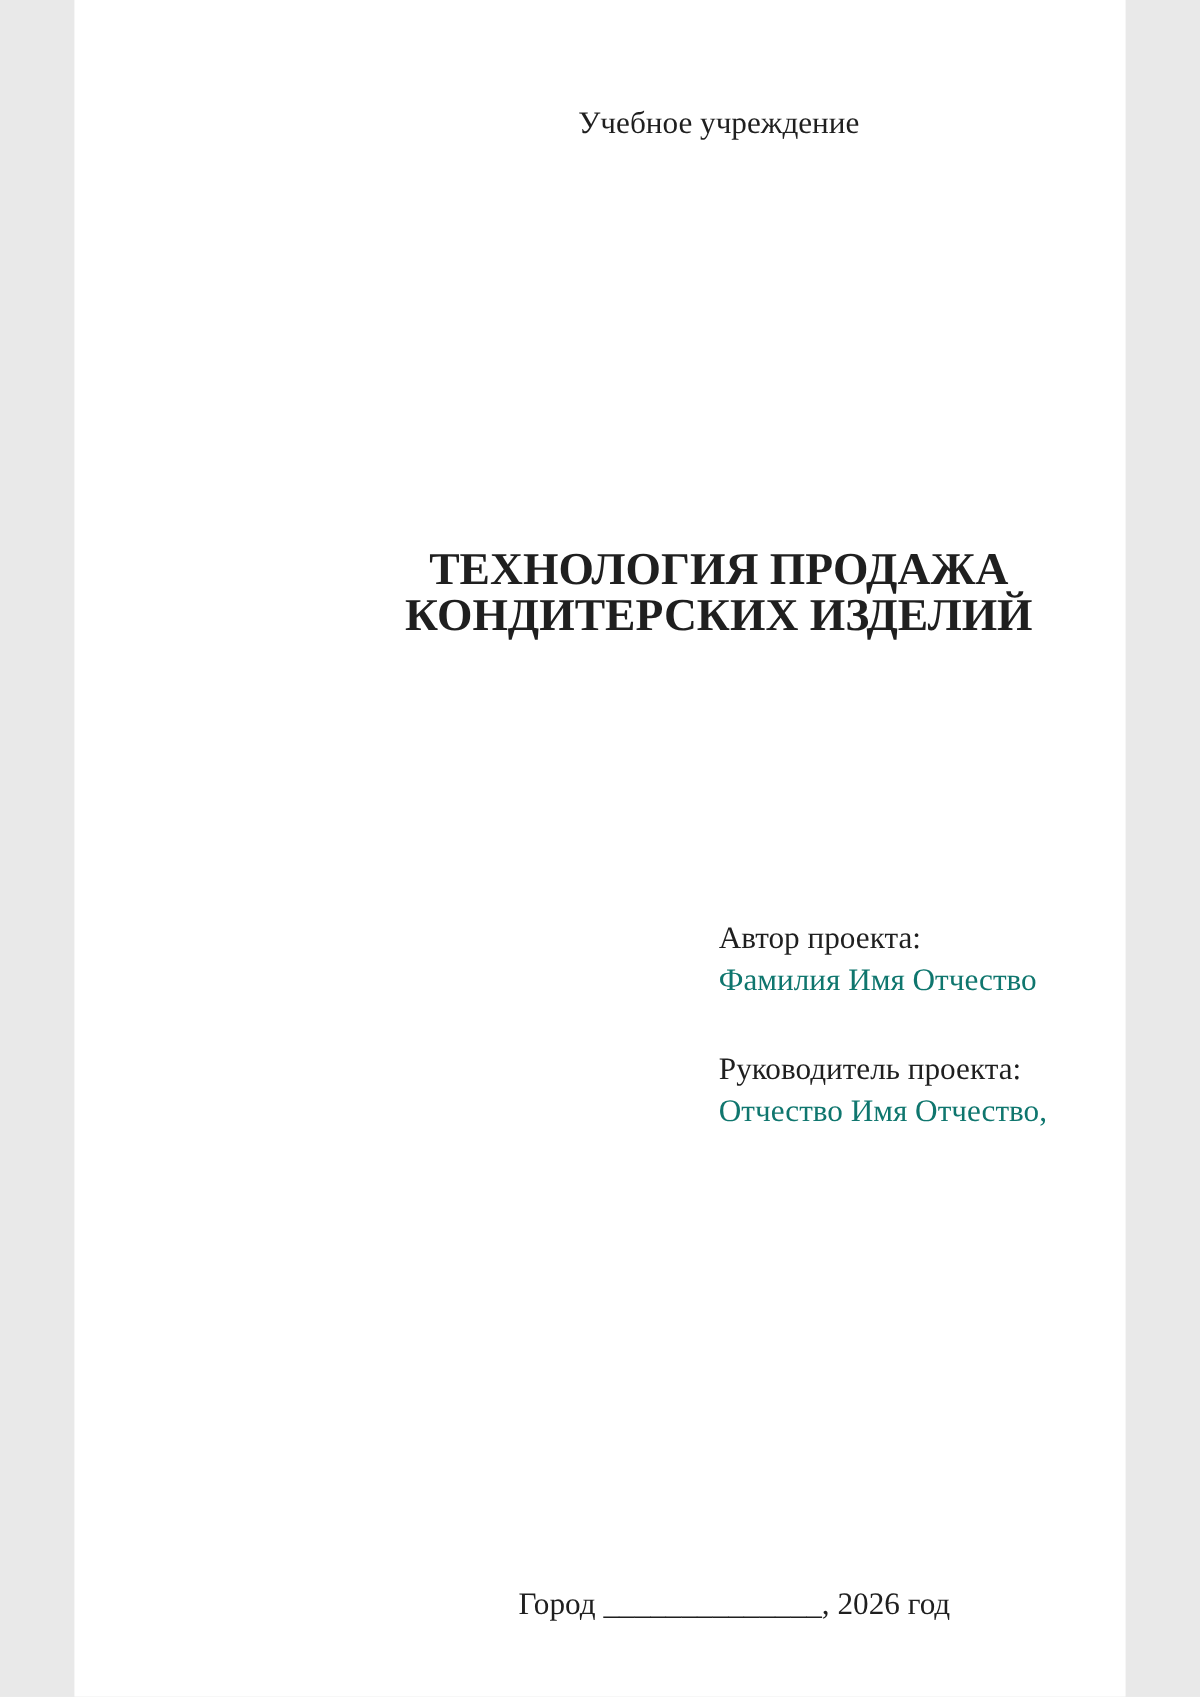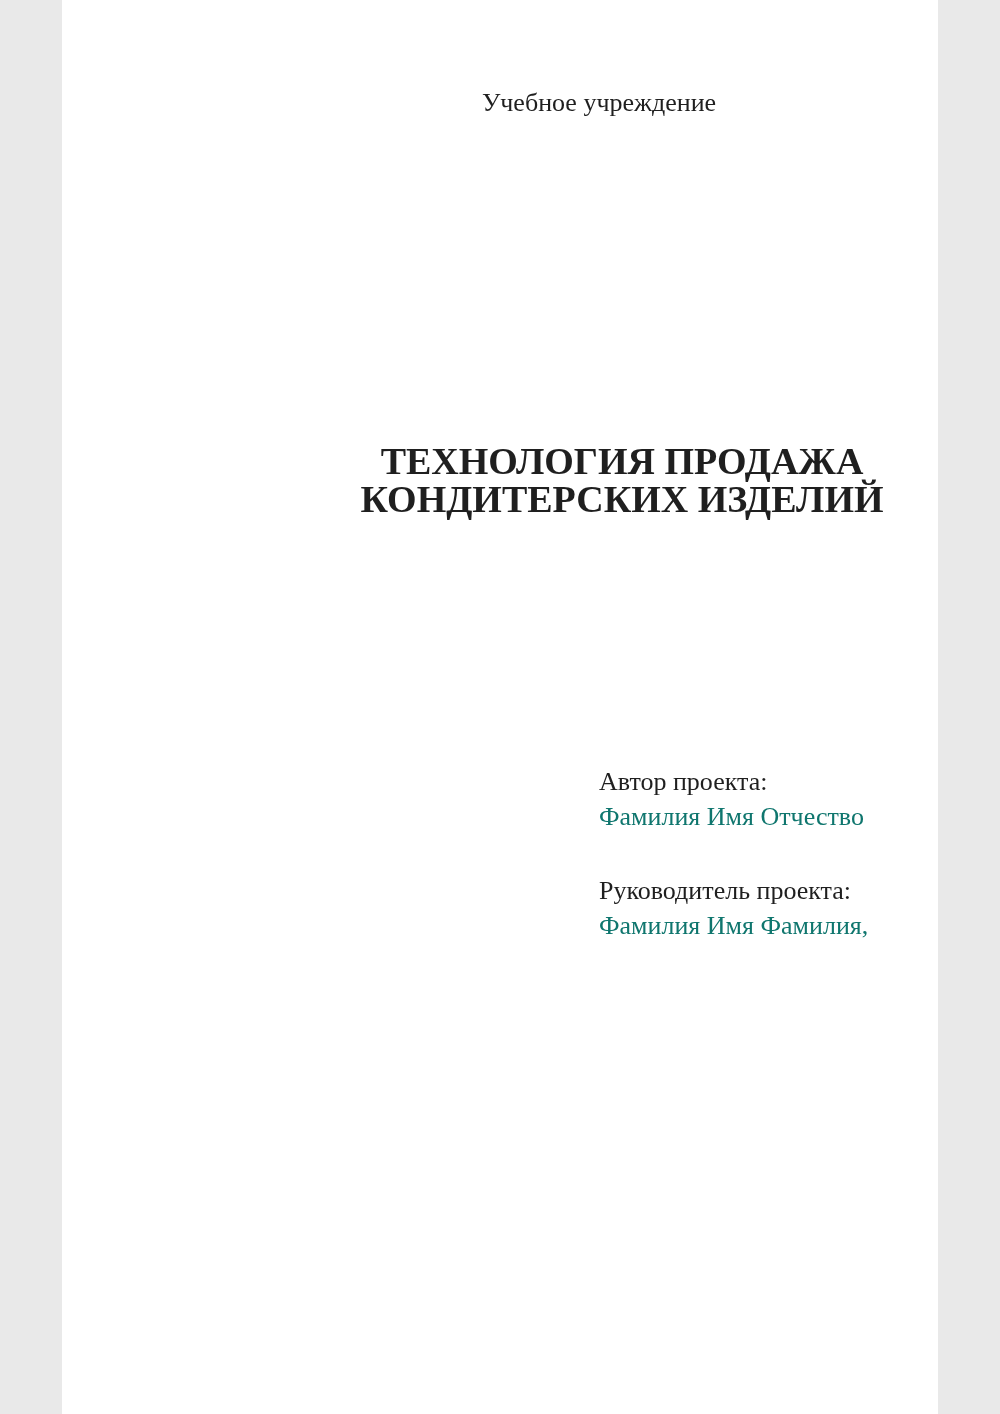--- a/index.html
+++ b/index.html
@@ -27,29 +27,28 @@
     top: 88px;
     font-size: 26px;
   }
   .work-type {
     top: 261px;
     font-size: 28px;
     font-weight: bold;
   }
   .doc-title {
     position: absolute;
-    top: 442px;
+    top: 456px;
     left: 537px;
     transform: translateX(-50%);
     font-size: 38px;
     font-weight: bold;
     line-height: 38px;
     text-align: center;
     white-space: nowrap;
-    margin-left: 23px;
   }
   .doc-title .title-line {
     display: block;
   }
   .credits {
     position: absolute;
     left: 537px;
     top: 764px;
     font-size: 26px;
     line-height: 35px;
@@ -86,18 +85,21 @@
     <span class="title-line">КОНДИТЕРСКИХ ИЗДЕЛИЙ</span>
   </div>
 
   <div class="credits">
     <p class="credit-group">
       <span class="line">Автор проекта:</span>
       <span class="line placeholder">Фамилия Имя Отчество</span>
     </p>
     <p class="credit-group">
       <span class="line">Руководитель проекта:</span>
-      <span class="line placeholder">Фамилия Имя Фамилия,</span>
+      <span class="line placeholder">Отчество Имя Отчество,</span>
     </p>
   </div>
 
+  <div class="centered-line city-year">
+    <span>Город </span><span>______________</span><span>, 2026 год</span>
+  </div>
 
 </div>
 
 </body></html>

